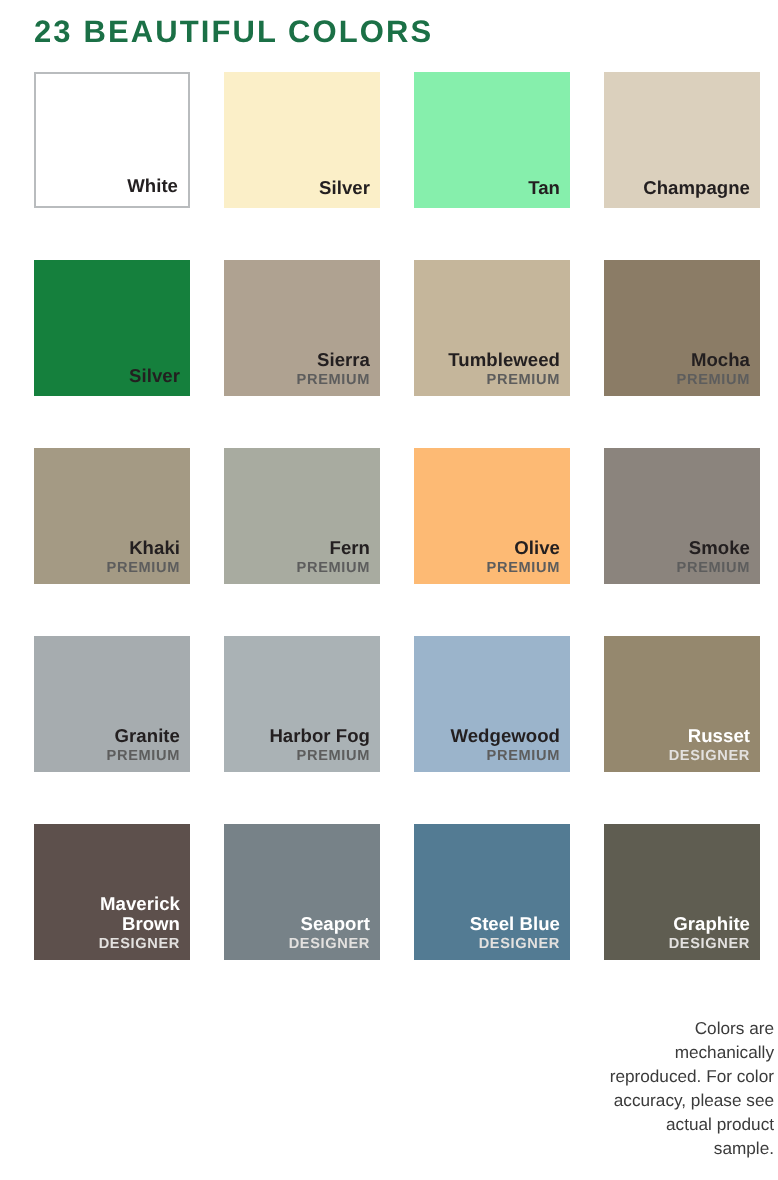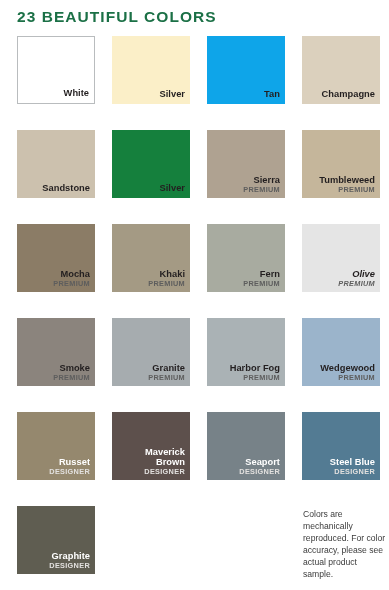--- a/index.html
+++ b/index.html
@@ -98,55 +98,51 @@
   }
 
   .disclaimer {
     position: absolute;
     left: 303px;
     top: 508px;
     width: 84px;
     font-size: 8.6px;
     line-height: 12.1px;
     color: #3b3b3b;
+    text-align: right;
   }
 </style>
 </head>
 <body>
 
 <div class="page">
 
   <div class="page-title">23 BEAUTIFUL COLORS</div>
 
   <div class="swatch-grid">
       <div class="swatch bordered" style="background: rgb(255, 255, 255);">
         <div class="swatch-labels">
           <span class="swatch-name">White</span>
         </div>
       </div>
       <div class="swatch" style="background: rgb(251, 239, 200);">
         <div class="swatch-labels">
           <span class="swatch-name">Silver</span>
         </div>
       </div>
-      <div class="swatch" style="background: #0ea5e9;">
+      <div class="swatch" style="background: #86efac;">
         <div class="swatch-labels">
           <span class="swatch-name">Tan</span>
         </div>
       </div>
       <div class="swatch" style="background: rgb(219, 208, 189);">
         <div class="swatch-labels">
           <span class="swatch-name">Champagne</span>
         </div>
       </div>
-      <div class="swatch" style="background: rgb(204, 193, 174);">
-        <div class="swatch-labels">
-          <span class="swatch-name">Sandstone</span>
-        </div>
-      </div>
       <div class="swatch" style="background: #15803d;">
         <div class="swatch-labels">
           <span class="swatch-name">Silver</span>
         </div>
       </div>
       <div class="swatch" style="background: rgb(175, 162, 145);">
         <div class="swatch-labels">
           <span class="swatch-name">Sierra</span>
           <span class="swatch-tier">PREMIUM</span>
         </div>
@@ -168,21 +164,21 @@
           <span class="swatch-name">Khaki</span>
           <span class="swatch-tier">PREMIUM</span>
         </div>
       </div>
       <div class="swatch" style="background: rgb(168, 171, 160);">
         <div class="swatch-labels">
           <span class="swatch-name">Fern</span>
           <span class="swatch-tier">PREMIUM</span>
         </div>
       </div>
-      <div class="swatch" style="background: #e5e5e5; font-style: italic;">
+      <div class="swatch" style="background: #fdba74;">
         <div class="swatch-labels">
           <span class="swatch-name">Olive</span>
           <span class="swatch-tier">PREMIUM</span>
         </div>
       </div>
       <div class="swatch" style="background: rgb(139, 132, 125);">
         <div class="swatch-labels">
           <span class="swatch-name">Smoke</span>
           <span class="swatch-tier">PREMIUM</span>
         </div>

